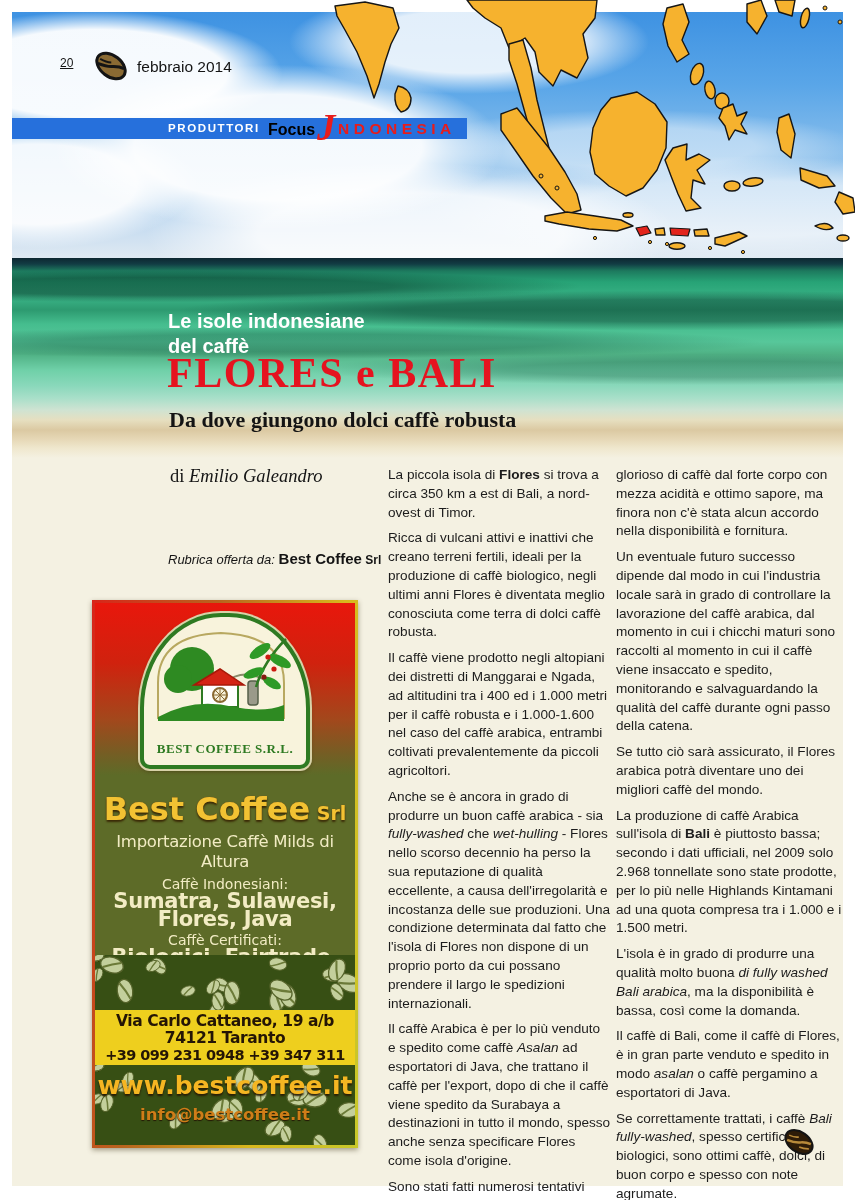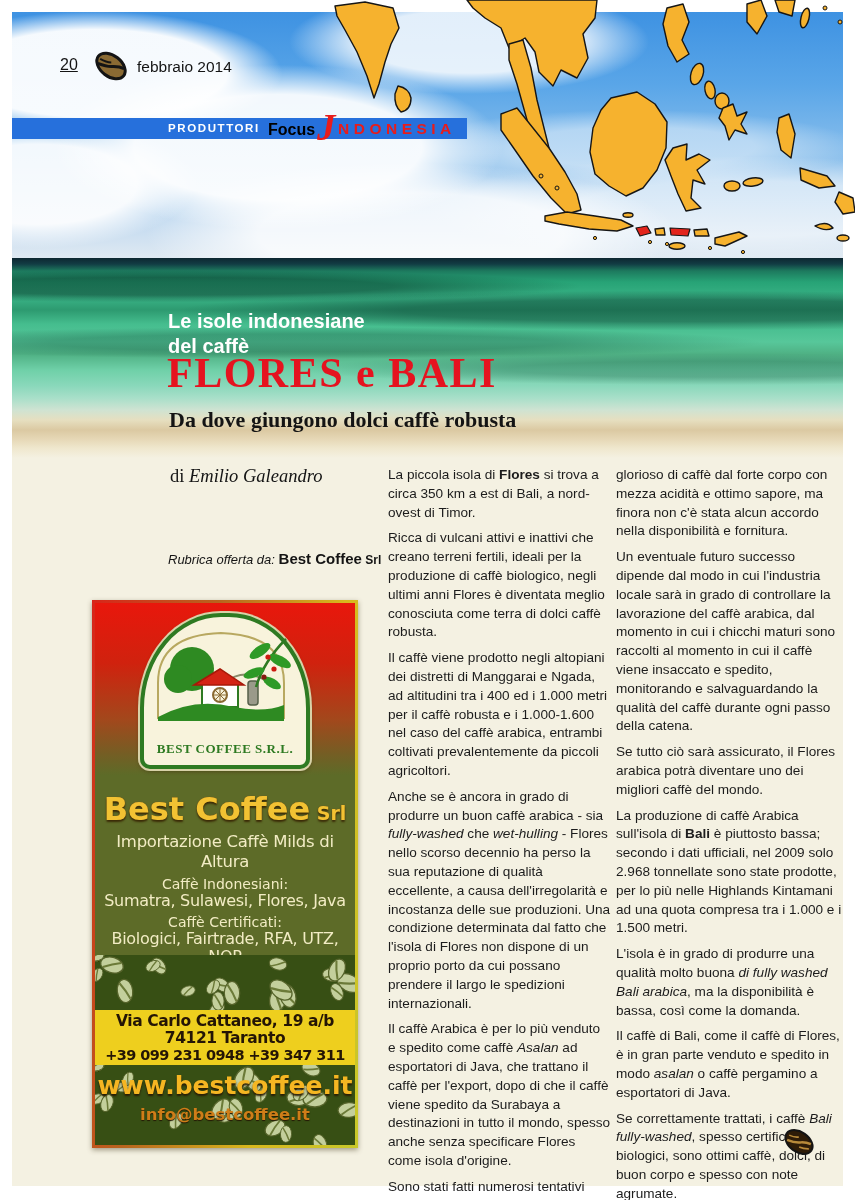--- a/index.html
+++ b/index.html
@@ -30,21 +30,21 @@
         #8ad8bb 128px,#a8dfc9 140px,#cfe3d2 152px,#e6dfc0 162px,#dbc9a2 172px,
         #e7d9b8 182px,#efe7cd 190px,#f4f1e2 200px,#f4f1e2 202px);}
   .lower-bg{position:absolute;left:12px;top:460px;width:831px;height:726px;background:#f4f1e2;}
 
   .map-svg{position:absolute;left:295px;top:0;width:560px;height:260px;}
   .isl{fill:#f6b22e;stroke:#161616;stroke-width:1.4;stroke-linejoin:round;}
   .isl-red{fill:#e3241c;stroke:#161616;stroke-width:1.2;stroke-linejoin:round;}
   .isl-dot{fill:#f6b22e;stroke:#161616;stroke-width:1;}
 
   
-  .pagenum{left:60px;top:56px;font-size:16px;color:#141414;text-decoration:underline;}
+  .pagenum{left:60px;top:56px;font-size:12px;color:#141414;text-decoration:underline;}
   .issue{left:137px;top:58px;font-size:15.5px;color:#141414;}
   .hdr-bean{left:91px;top:43px;}
 
   
   .banner{left:12px;top:118px;width:455px;height:21px;background:#2670dc;}
   .banner .section{position:absolute;left:156px;top:4px;font-size:11.5px;font-weight:bold;
       letter-spacing:1.6px;color:#ffffff;}
   .banner .focus{position:absolute;left:256px;top:3px;font-size:16px;font-weight:bold;color:#000000;}
   .banner .focus-j{position:absolute;left:305px;top:-9px;font-family:"Liberation Serif",serif;
       font-style:italic;font-weight:bold;font-size:37px;color:#e81c1c;line-height:1;}
@@ -88,21 +88,21 @@
   .badge-name{position:absolute;left:0;bottom:8px;width:100%;text-align:center;
       font-family:"Liberation Serif",serif;font-weight:bold;font-size:13px;
       letter-spacing:.5px;color:#2e7a22;}
   .ad-olive{position:absolute;left:0;top:172px;width:260px;height:180px;text-align:center;
       color:#f2ecc4;font-family:"DejaVu Sans",sans-serif;}
   .ad-brand{margin-top:16px;font-size:32px;line-height:37px;font-weight:bold;color:#f2c233;
       text-shadow:0 2px 2px #3a2a06, 0 0 1px #7a4a10;}
   .ad-brand .sfx{font-size:19px;}
   .ad-tagline{font-size:16.5px;line-height:20px;letter-spacing:-.3px;}
   .ad-label{font-size:14px;line-height:16px;margin-top:4px;}
-  .ad-value{font-size:16px;line-height:18px;letter-spacing:-.3px;}
+  .ad-value{font-size:21px;line-height:18px;letter-spacing:-.3px;font-weight:bold;}
   .beans-band{position:absolute;left:0;width:260px;background:#374f14;}
   .beansA{top:352px;height:55px;}
   .beansB{top:462px;height:80px;}
   .ad-yellow{position:absolute;left:0;top:407px;width:260px;height:59px;background:#eecf1e;
       text-align:center;color:#241505;font-family:"DejaVu Sans",sans-serif;font-weight:bold;}
   .ad-yellow .l1{font-size:15.5px;line-height:18px;margin-top:2px;letter-spacing:-.4px;}
   .ad-yellow .l2{font-size:15.5px;line-height:17px;letter-spacing:-.4px;}
   .ad-yellow .l3{font-size:14.5px;line-height:17px;letter-spacing:-.6px;}
   .ad-web{position:absolute;left:0;top:468px;width:260px;text-align:center;
       font-family:"DejaVu Sans",sans-serif;font-weight:bold;font-size:25px;color:#f5b622;

